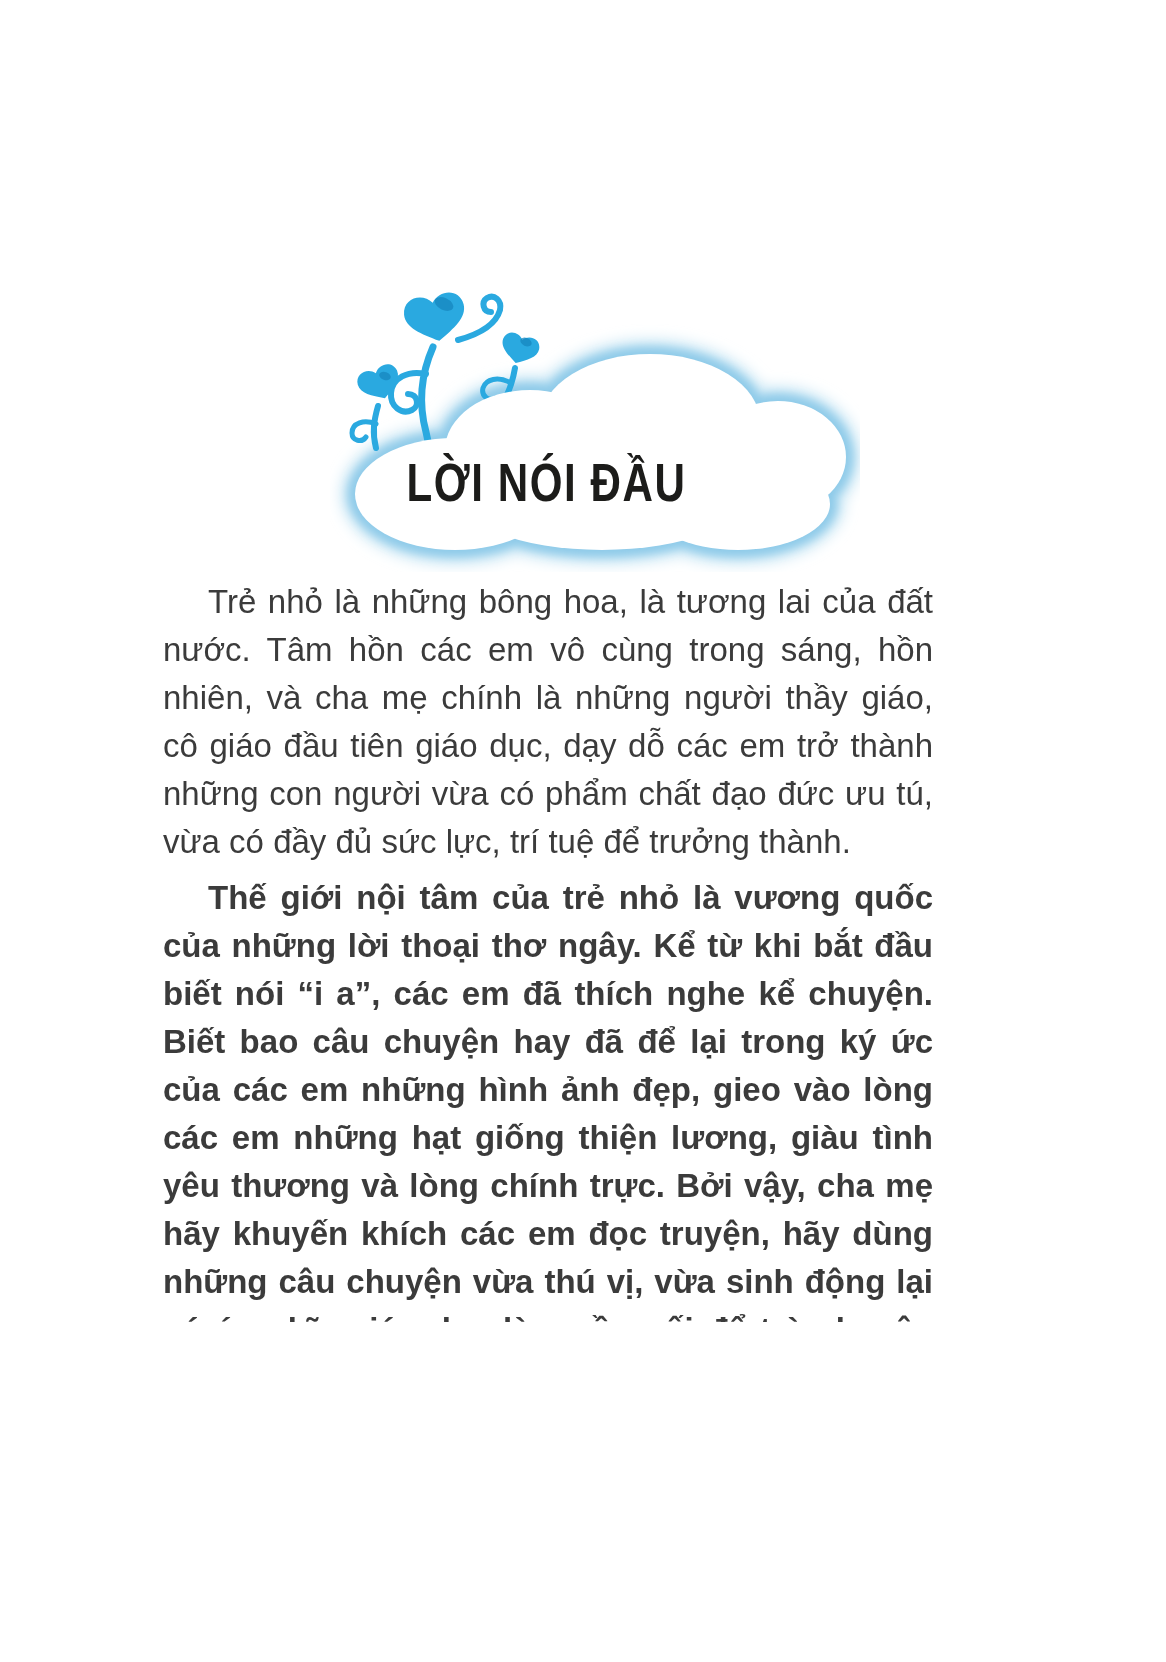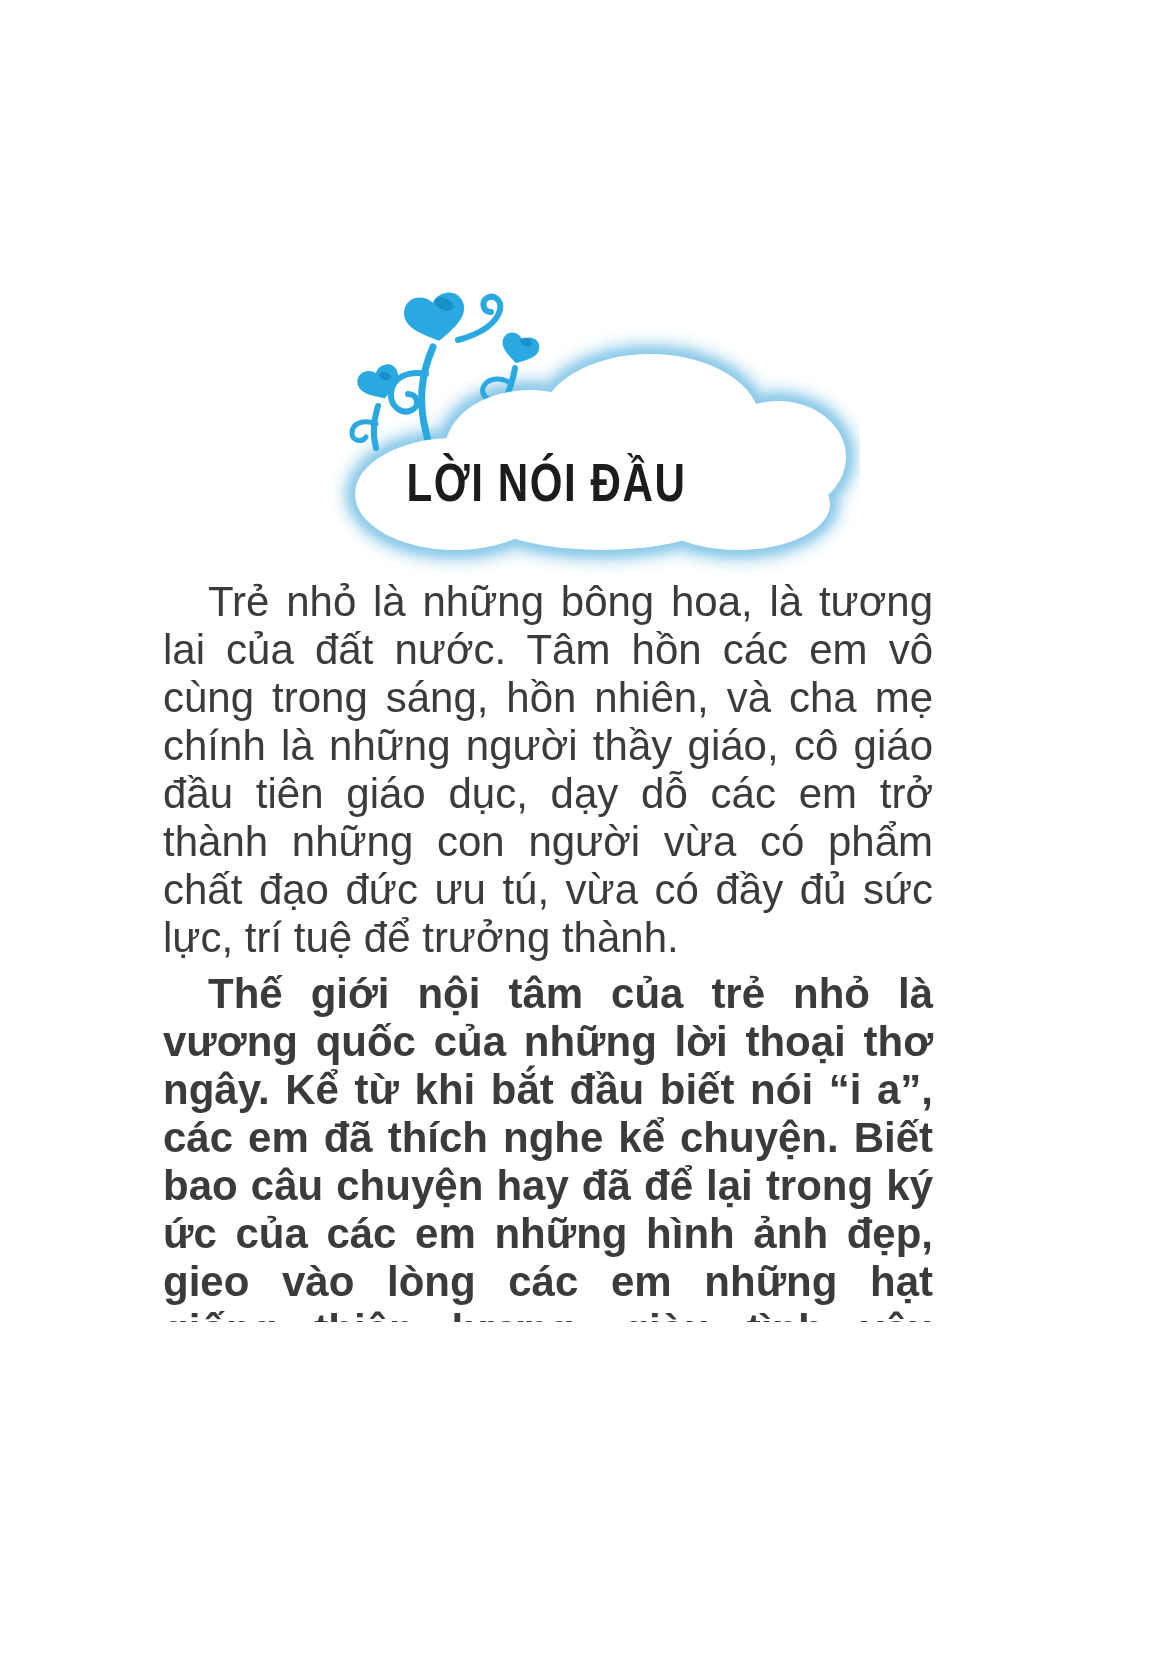--- a/index.html
+++ b/index.html
@@ -15,21 +15,21 @@
     text-align:center; line-height:60px;
   }
   .banner-title span {
     display:inline-block; transform:scaleX(0.78); transform-origin:50% 50%;
     font-size:54px; font-weight:bold; letter-spacing:2px; color:#1c1c1a;
     white-space:nowrap;
   }
   
   .content { position:absolute; left:163px; top:578px; width:770px; }
   .content p {
-    margin:0; font-size:42px; line-height:48px; color:#3b3b3b;
+    margin:0; font-size:33px; line-height:48px; color:#3b3b3b;
     text-align:justify; text-indent:45px;
   }
   .content p + p { margin-top:8px;font-weight:bold; }
   
   .meadow { position:absolute; left:0; top:1360px; width:1166px; height:302px; }
 </style>
 </head>
 <body>
 
 <div class="page">

